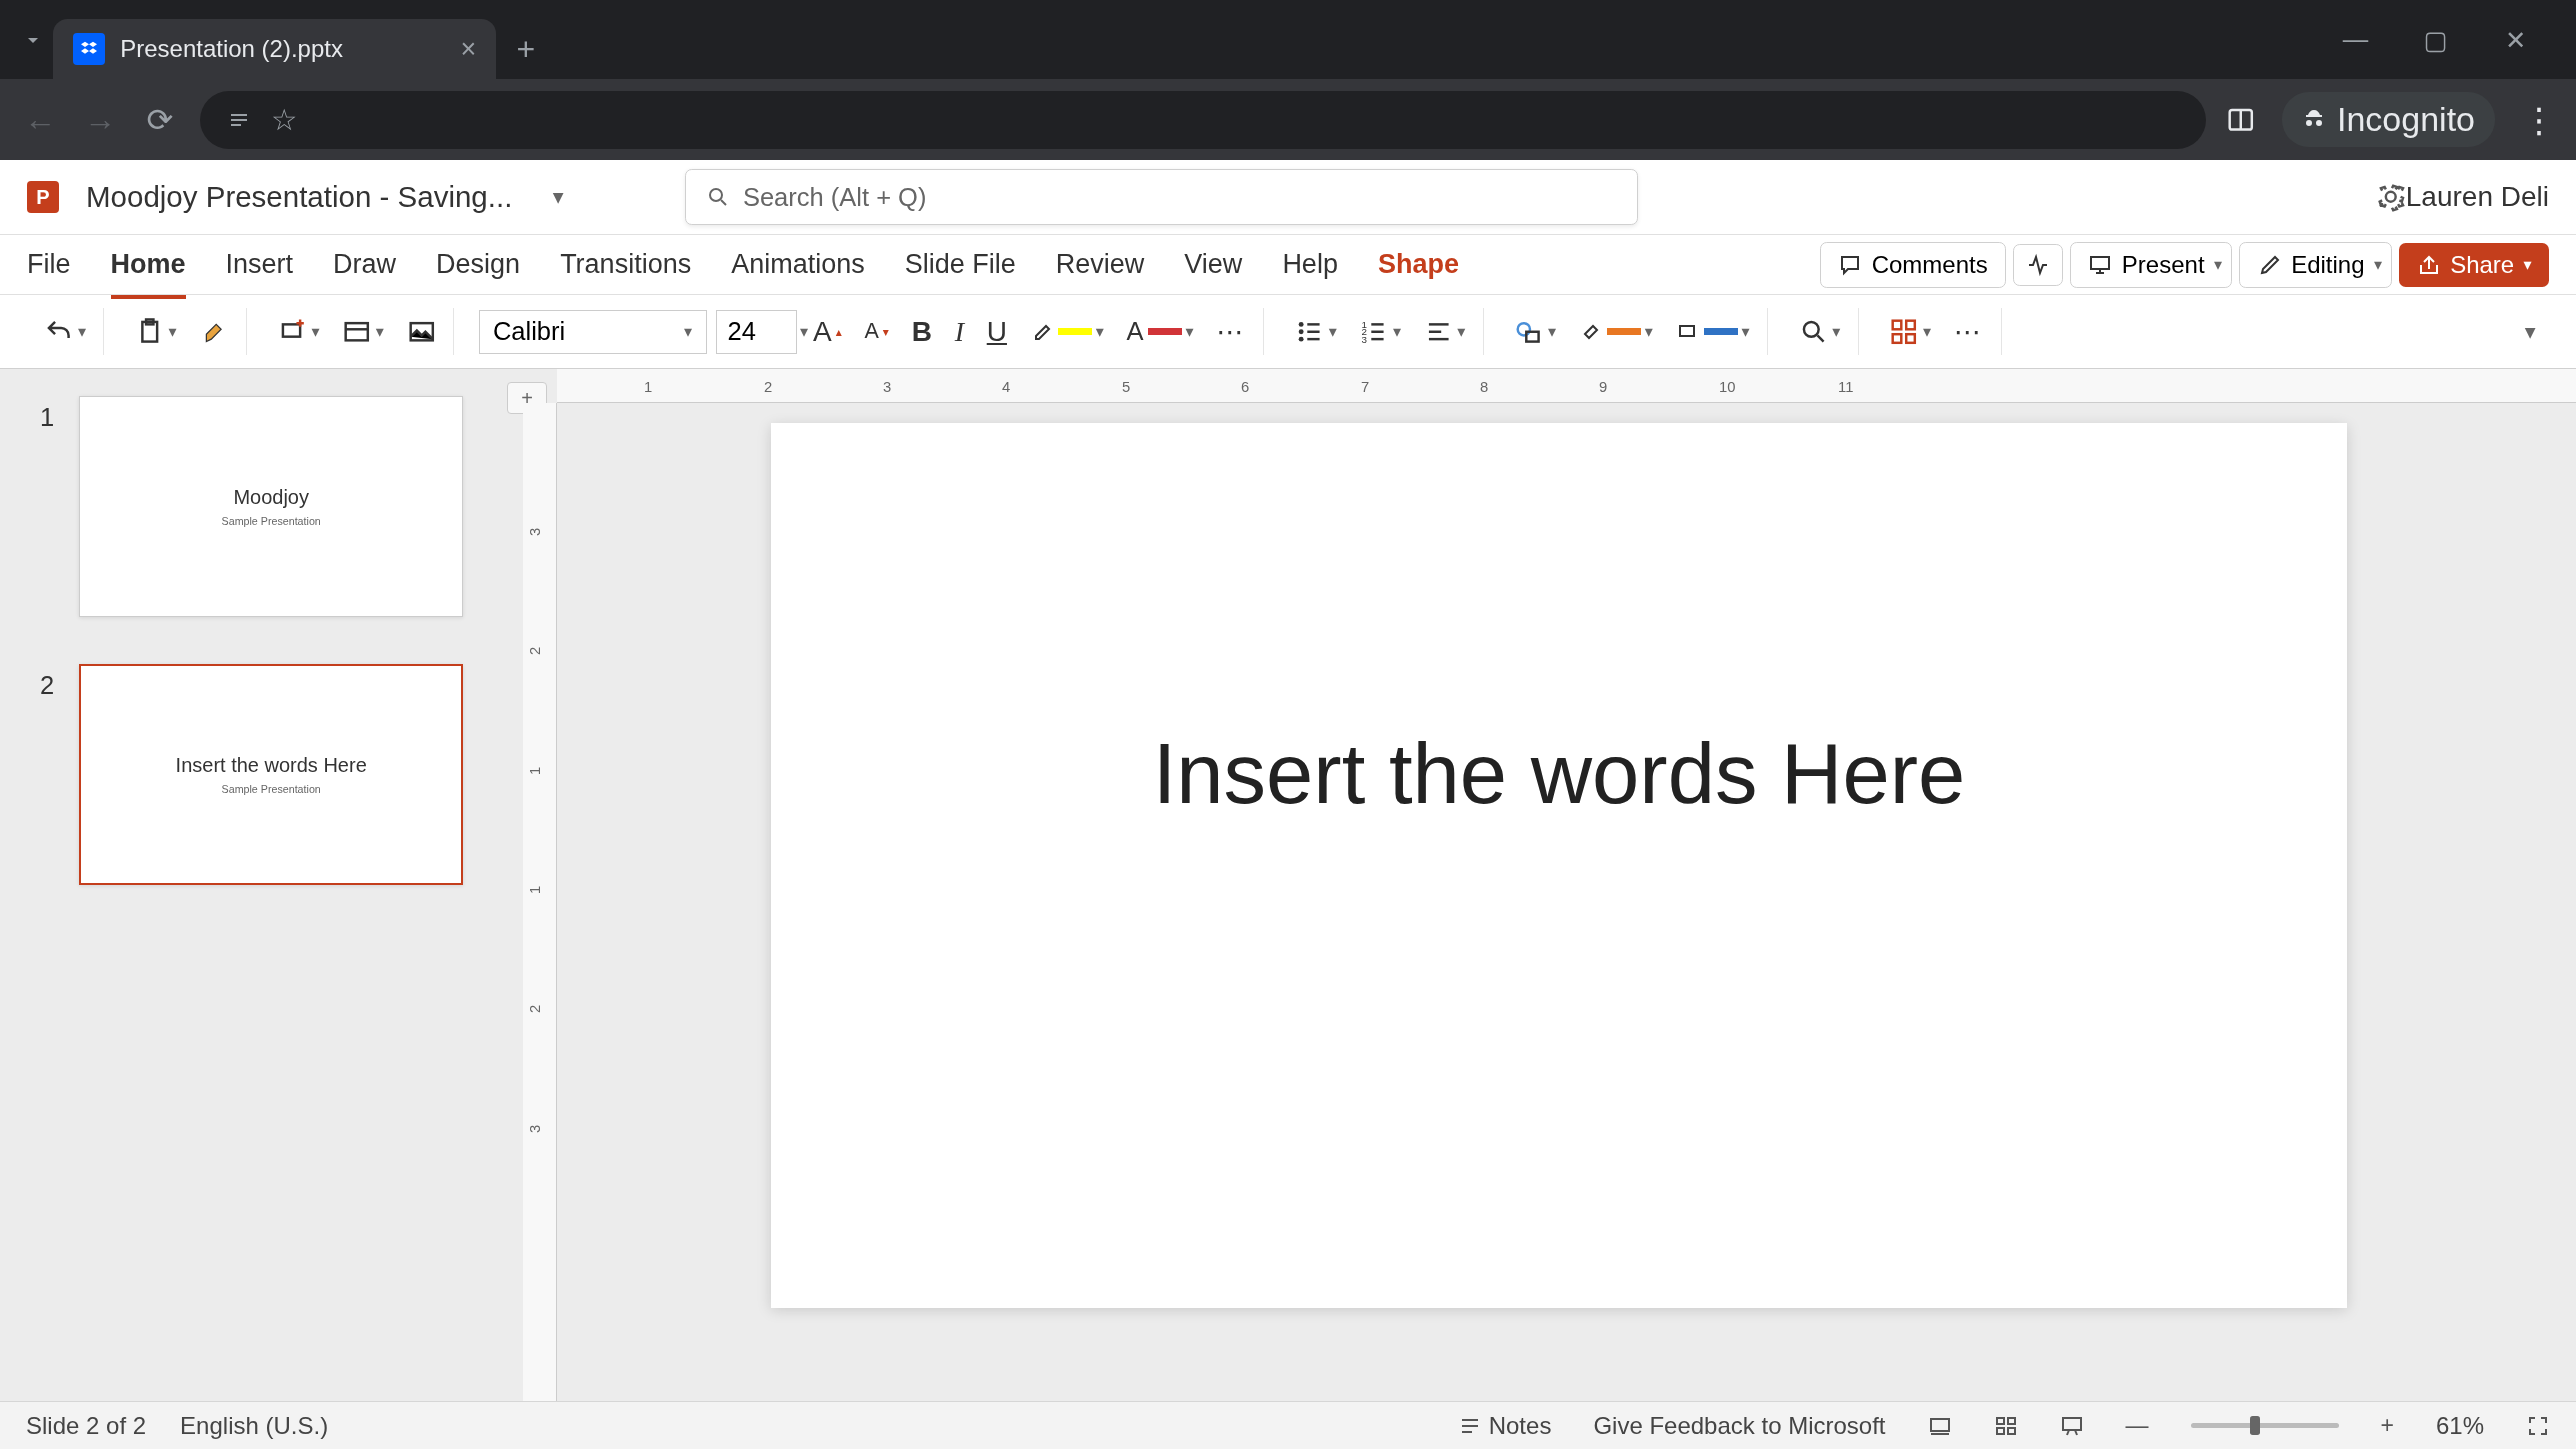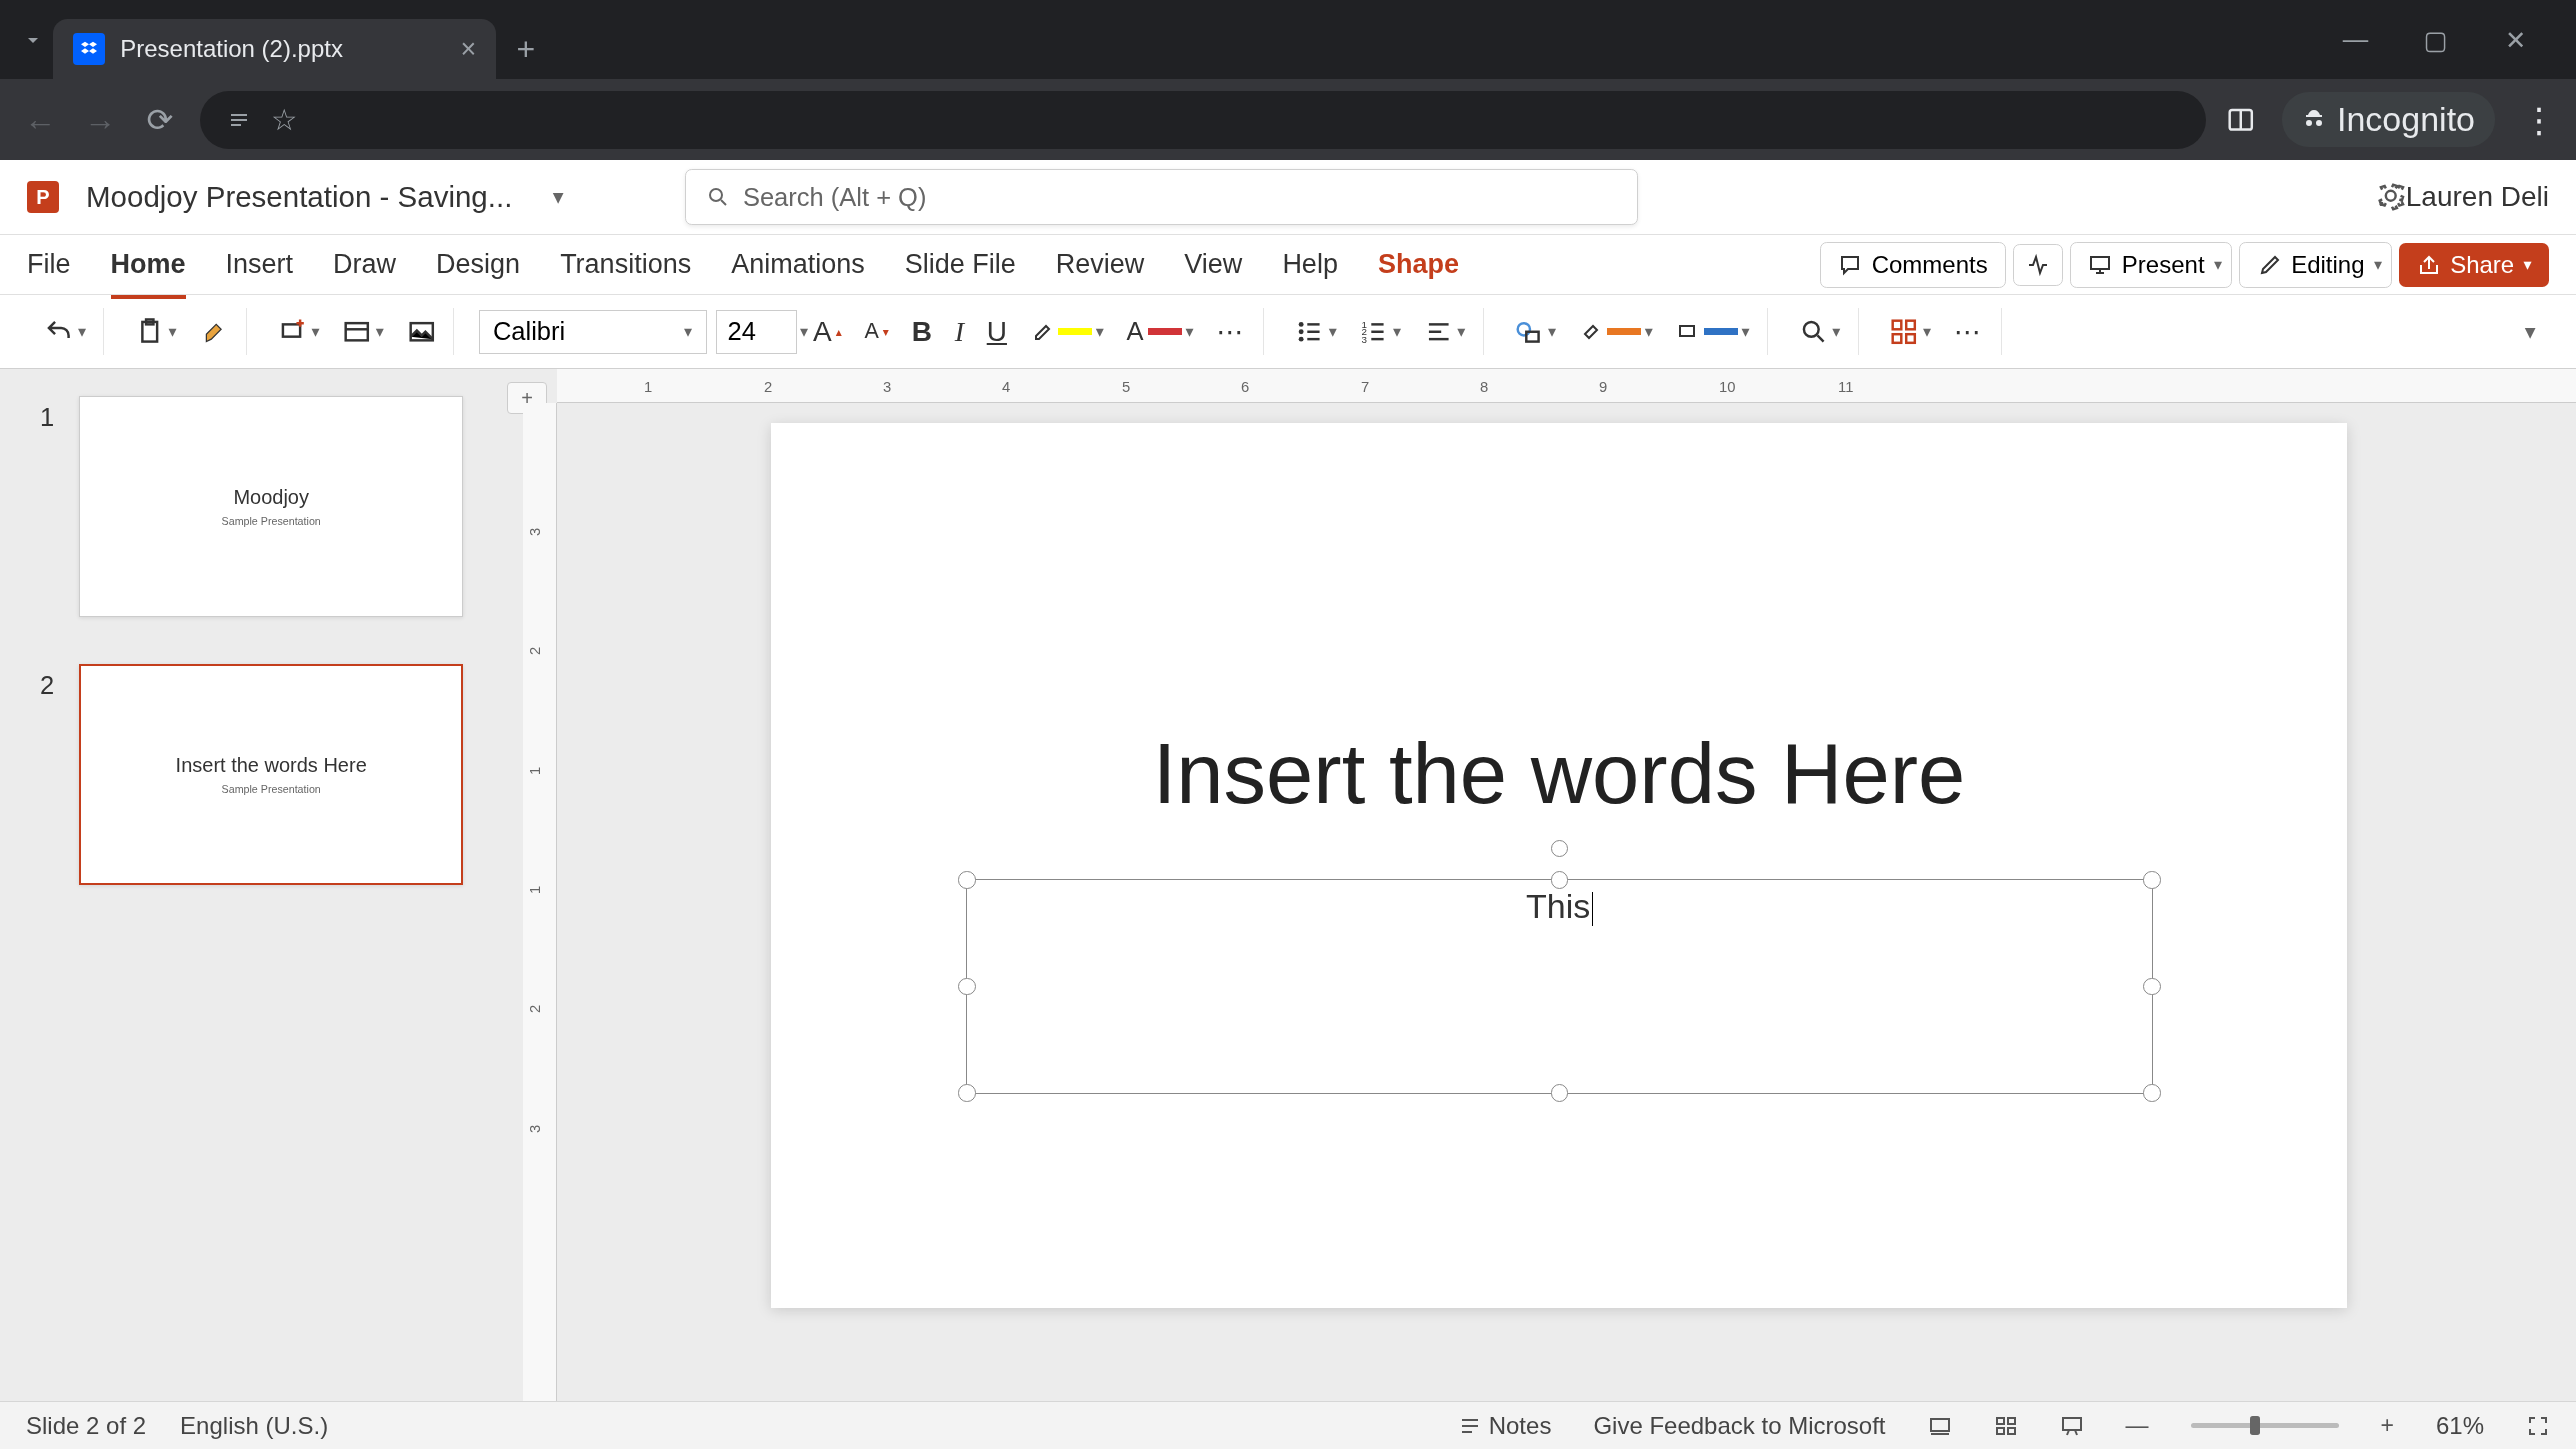--- a/index.html
+++ b/index.html
@@ -30,21 +30,21 @@
 
 
 .app { background: #f3f3f3; height: calc(1449px - 160px); display: flex; flex-direction: column; }
 
 
 .title-bar { height: 75px; background: #ffffff; display: flex; align-items: center; padding: 0 27px; gap: 27px; border-bottom: 0.7px solid #e0e0e0; }
 .app-icon { width: 32px; height: 32px; background: #c43e1c; border-radius: 4px; display: flex; align-items: center; justify-content: center; color: #fff; font-weight: bold; font-size: 20px; }
 .doc-name { font-size: 29.5px; color: #333; }
 .doc-chevron { color: #666; font-size: 21.5px; margin-left: 13.4px; }
 .search-box { margin-left: 94px; width: 953px; height: 56px; background: #fff; border: 1.3px solid #d0d0d0; border-radius: 6.7px; display: flex; align-items: center; padding: 0 20px; gap: 13.4px; color: #666; font-size: 25.5px; box-shadow: 0 1.3px 4px rgba(0,0,0,0.08); }
-.title-right { margin-left: auto; display: flex; font-size: 28px; color: #333; }
+.title-right { margin-left: auto; display: flex; align-items: center; font-size: 28px; color: #333; }
 
 
 .ribbon-tabs { height: 60px; background: #fff; display: flex; align-items: center; padding: 0 27px; gap: 40px; border-bottom: 0.7px solid #e0e0e0; }
 .ribbon-tab { font-size: 27px; color: #333; padding: 8px 0; position: relative; }
 .ribbon-tab.active { font-weight: 600; }
 .ribbon-tab.active::after { content: ""; position: absolute; bottom: -10.7px; left: 0; right: 0; height: 4px; background: #c43e1c; }
 .ribbon-tab.shape { color: #c43e1c; font-weight: 600; }
 .ribbon-right { margin-left: auto; display: flex; gap: 7px; align-items: center; }
 .ribbon-btn { display: flex; align-items: center; gap: 9.4px; border: 1.3px solid #d0d0d0; border-radius: 6.7px; padding: 8px 17.4px; font-size: 24px; background: #fff; }
 .ribbon-btn.split { padding-right: 9.4px; }
@@ -436,34 +436,20 @@
           <span class="ruler-v-num" style="top: 121px;">3</span>
           <span class="ruler-v-num" style="top: 240px;">2</span>
           <span class="ruler-v-num" style="top: 360px;">1</span>
           <span class="ruler-v-num" style="top: 479px;">1</span>
           <span class="ruler-v-num" style="top: 598px;">2</span>
           <span class="ruler-v-num" style="top: 718px;">3</span>
         </div>
 
       <div class="slide-canvas">
         <div class="slide-title-text">Insert the words Here</div>
-        <div class="text-box-sel">
-          <div class="rot-handle"></div>
-          <div class="sel-handle sh-tl"></div>
-          <div class="sel-handle sh-tm"></div>
-          <div class="sel-handle sh-tr"></div>
-          <div class="sel-handle sh-ml"></div>
-          <div class="sel-handle sh-mr"></div>
-          <div class="sel-handle sh-bl"></div>
-          <div class="sel-handle sh-bm"></div>
-          <div class="sel-handle sh-br"></div>
-          <div class="text-box-content">
-            <span>This</span><span class="caret"></span>
-          </div>
-        </div>
       </div>
     </div>
   </div>
 
   <div class="status-bar">
     <span>Slide 2 of 2</span>
     <span>English (U.S.)</span>
     <div class="status-right">
       <span style="display:flex;align-items:center;gap:6.7px;">
         <svg class="icon-xs" viewBox="0 0 24 24">

